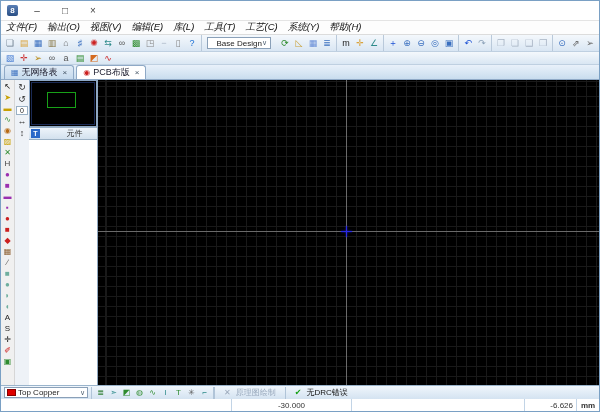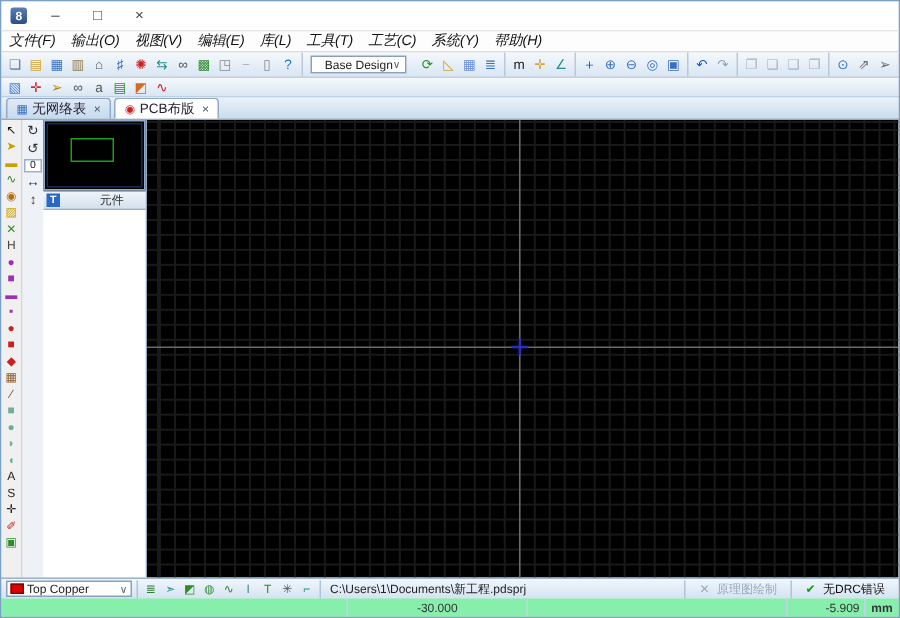--- a/index.html
+++ b/index.html
@@ -77,21 +77,21 @@
   .bb-btn .glyph{font-size:8px;}
   .path-panel{flex:1;padding:0 6px;font-size:8px;color:#222;white-space:nowrap;overflow:hidden;}
   .status-btn{display:flex;align-items:center;justify-content:center;gap:5px;height:12px;border-left:1px solid #b0c4d8;padding:0 9px;background:transparent;border-top:none;border-bottom:none;border-right:none;font-size:8px;}
   .status-btn .b-icon{font-size:8px;font-weight:bold;}
   .netlist-btn .b-icon{color:#9aa8ba;}
   .netlist-btn .b-label{color:#98a8bc;}
   .drc-btn .b-icon{color:#12a012;}
   .drc-btn .b-label{color:#111;}
 
   
-  .statusbar{height:12px;flex:0 0 12px;background:#86efac;display:flex;align-items:center;font-size:8px;color:#333;}
+  .statusbar{height:12px;flex:0 0 12px;background:#ffffff;display:flex;align-items:center;font-size:8px;color:#333;}
   .sb-seg{height:100%;display:flex;align-items:center;border-right:1px solid #c2d4e6;}
   .sb-left{flex:0 0 231px;}
   .sb-x{flex:0 0 120px;justify-content:center;}
   .sb-fill{flex:1;}
   .sb-y{flex:0 0 52px;justify-content:flex-end;padding-right:3px;}
   .sb-units{flex:0 0 22px;justify-content:center;border-right:none;font-weight:bold;}
 </style>
 </head>
 <body>
 
@@ -422,32 +422,31 @@
         <button class="bb-btn">
           <span class="glyph" style="color: rgb(46, 139, 46);">T</span>
         </button>
         <button class="bb-btn">
           <span class="glyph" style="color: rgb(85, 85, 85);">✳</span>
         </button>
         <button class="bb-btn">
           <span class="glyph" style="color: rgb(46, 139, 139);">⌐</span>
         </button>
       </div>
-    <div class="path-panel">C:\Users\1\Documents\新工程.pdsprj</div>
     <button class="status-btn netlist-btn">
       <span class="b-icon">✕</span>
       <span class="b-label">原理图绘制</span>
     </button>
     <button class="status-btn drc-btn">
       <span class="b-icon">✔</span>
       <span class="b-label">无DRC错误</span>
     </button>
   </div>
 
   <div class="statusbar">
     <div class="sb-seg sb-left"></div>
     <div class="sb-seg sb-x">-30.000</div>
     <div class="sb-seg sb-fill"></div>
-    <div class="sb-seg sb-y">-5.909</div>
+    <div class="sb-seg sb-y">-6.626</div>
     <div class="sb-seg sb-units">mm</div>
   </div>
 
 </div>
 
 </body></html>

